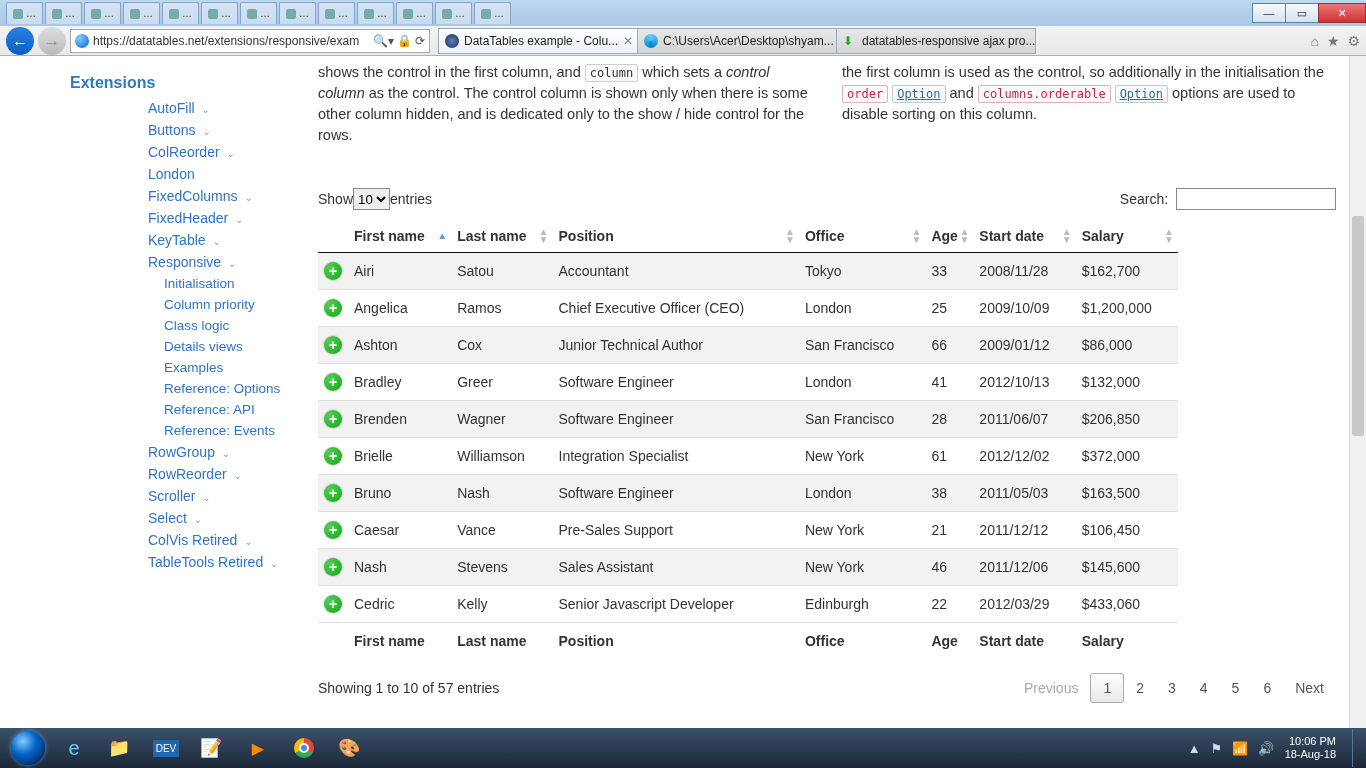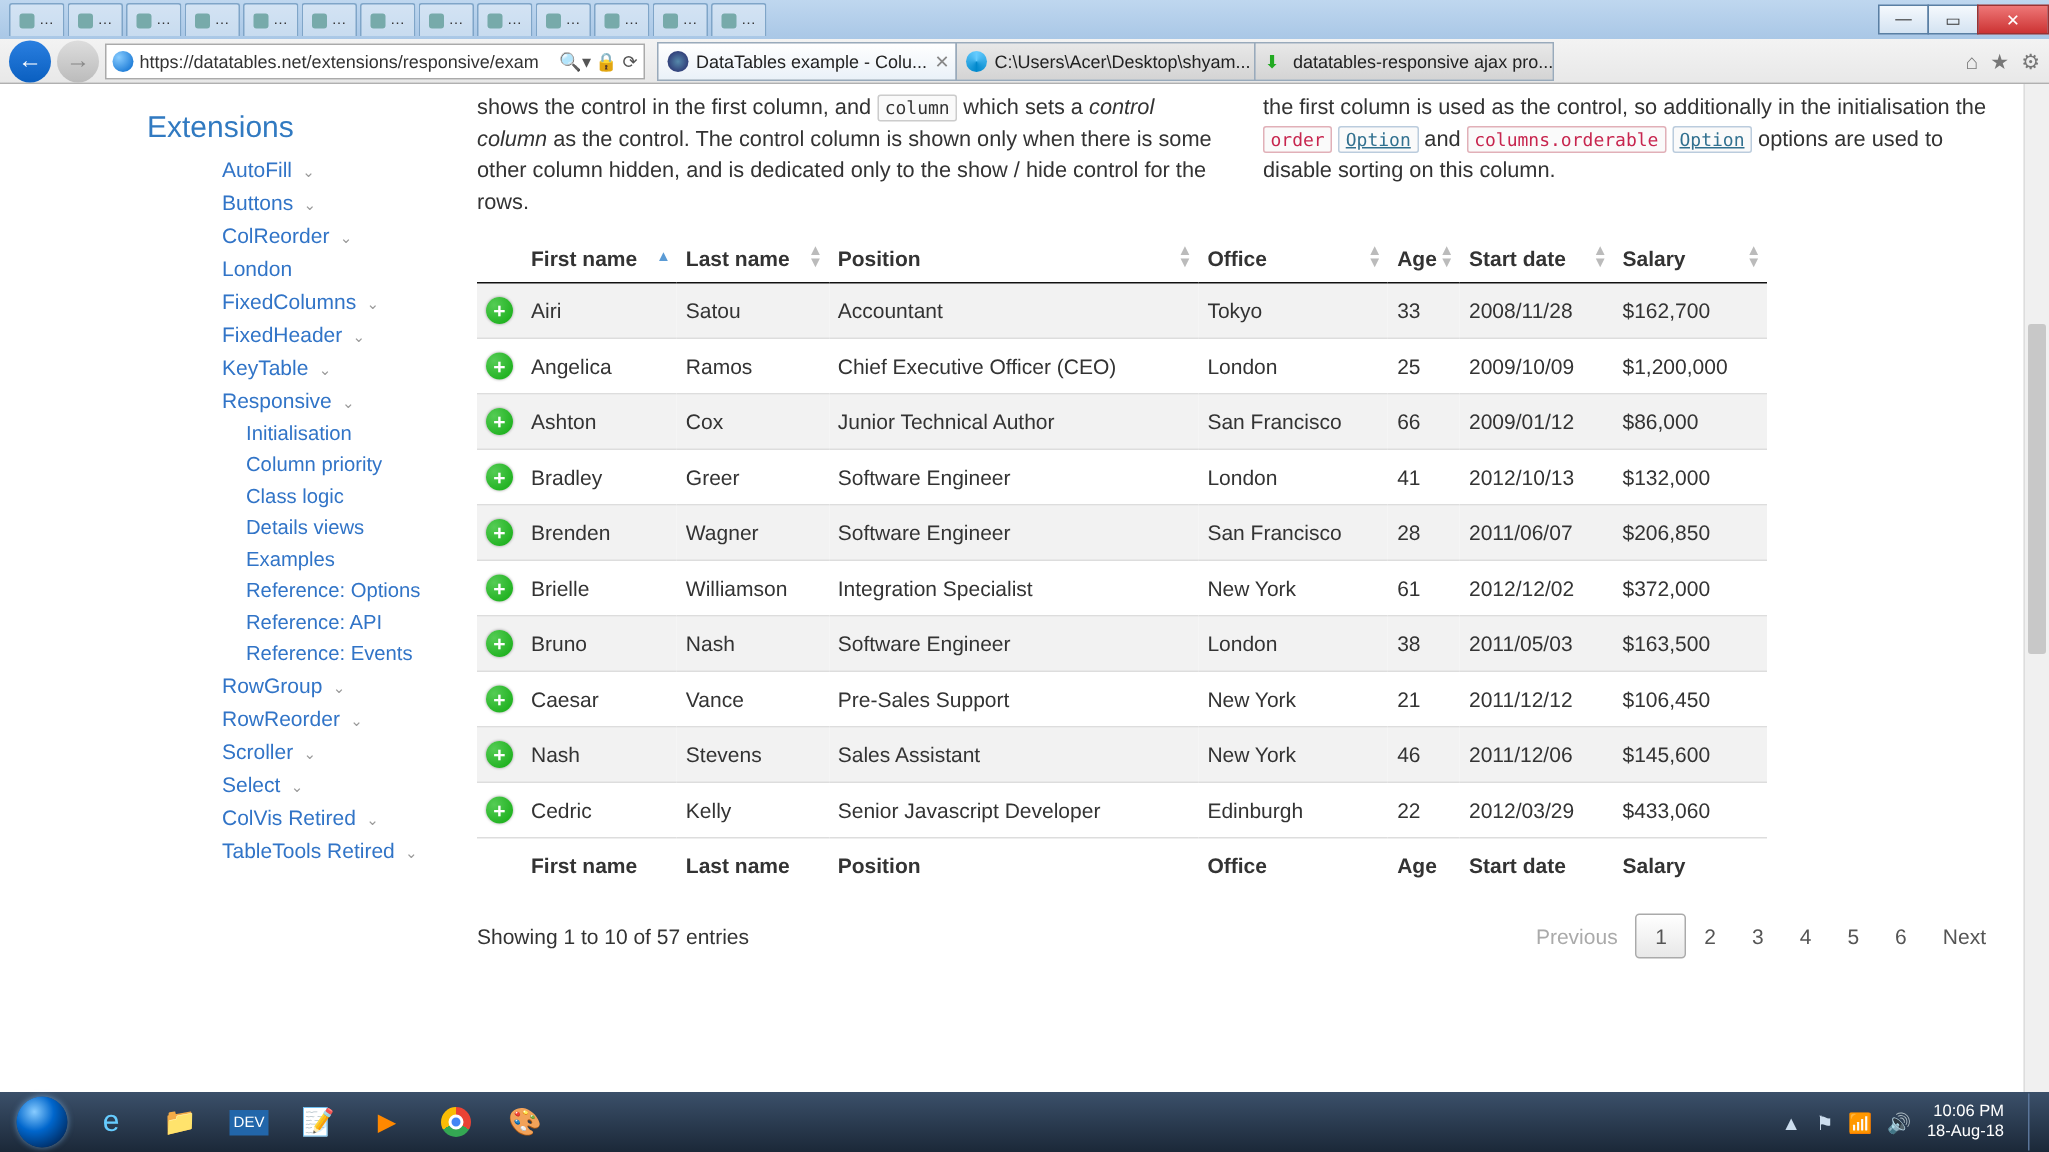--- a/index.html
+++ b/index.html
@@ -22,21 +22,21 @@
   .addr .icons{display:flex;gap:3px;color:#555;font-size:12px;}
   .tabs { display:flex; margin-left:4px; }
   .tab { height:26px; min-width:190px; max-width:200px; border:1px solid #9ab; background:linear-gradient(#fff,#eaf1f8); display:flex; align-items:center; padding:0 6px; gap:5px; font-size:12px; color:#222; margin-right:-1px; overflow:hidden; white-space:nowrap;}
   .tab.inactive{background:linear-gradient(#e8e8e8,#d4d4d4);}
   .tab .ico{width:14px;height:14px;flex:none;}
   .tab .x{margin-left:auto;color:#888;font-size:12px;}
   .ie-right{margin-left:auto;display:flex;gap:8px;color:#777;font-size:14px;}
   
   .page { height:675px; display:flex; background:#fff; overflow:hidden;}
   .sidebar { width:300px; padding:10px 10px 10px 20px; }
-  .sidebar h3 { color:#317ac1; font-weight:normal; font-size:20px; margin:8px 0 8px 78px;}
+  .sidebar h3 { color:#317ac1; font-weight:bold; font-size:16px; margin:8px 0 8px 50px;}
   .side-top a{display:block;color:#317ac1;font-weight:bold;font-size:16px;margin:10px 0 10px 110px;}
   .ext-list{margin-left:128px;}
   .ext-list a{display:block;color:#3174c7;font-size:14px;margin:6px 0;white-space:nowrap;}
   .ext-sub{margin-left:16px;}
   .ext-sub a{font-size:13.5px;margin:6px 0;}
   .chev{color:#999;font-size:10px;margin-left:3px;}
   .content { flex:1; padding:6px 30px 10px 18px; color:#333; position:relative;}
   .intro{display:flex;gap:30px;font-size:14.5px;line-height:1.45;}
   .intro .col{flex:1;}
   .intro i{font-style:italic;}
@@ -179,20 +179,29 @@
         <span>the first column is used as the control, so additionally in the initialisation the </span>
         <span class="code-pill red">order</span>
         <span class="code-pill link">Option</span>
         <span> and </span>
         <span class="code-pill red">columns.orderable</span>
         <span class="code-pill link">Option</span>
         <span> options are used to disable sorting on this column.</span>
       </div>
     </div>
 
+    <div class="tbl-top">
+      <span>Show </span>
+      <select><option>10</option></select>
+      <span> entries</span>
+      <div class="search">
+        <span>Search:</span>
+        <input value="" style="">
+      </div>
+    </div>
 
     <table class="dt">
       <thead>
             <tr id="thead-row">
               <th class="ctrl"></th>
               <th>First name<span class="sort asc">▲</span></th>
               <th>Last name<span class="sort">▲<br>▼</span></th>
               <th>Position<span class="sort">▲<br>▼</span></th>
               <th>Office<span class="sort">▲<br>▼</span></th>
               <th>Age<span class="sort">▲<br>▼</span></th>

